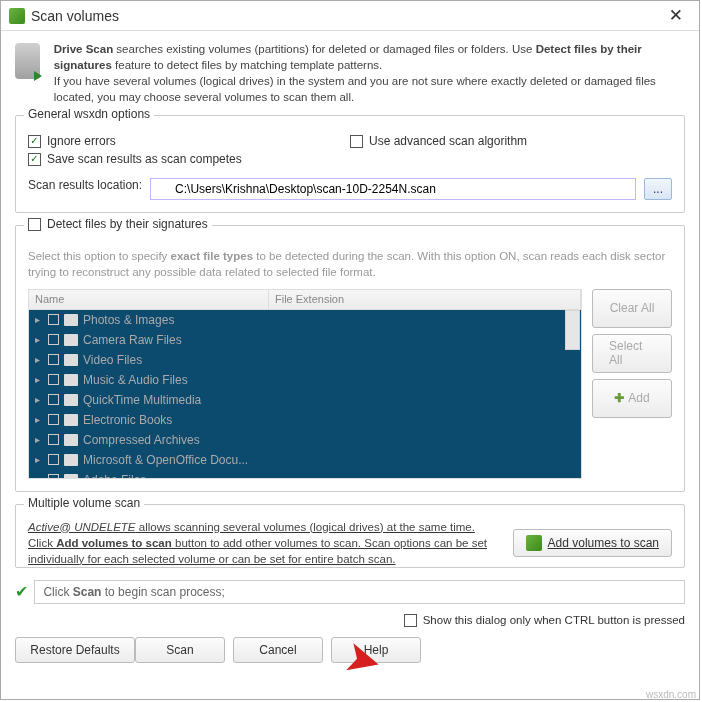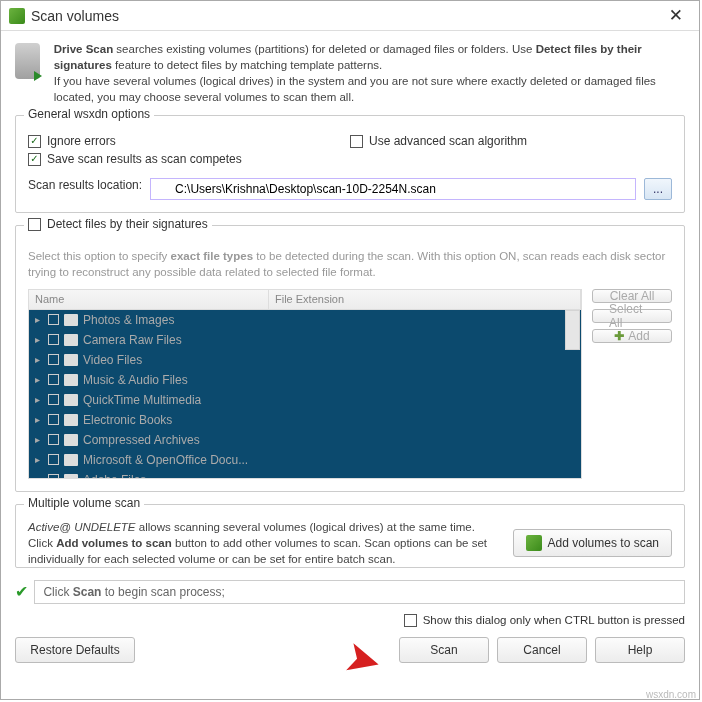--- a/index.html
+++ b/index.html
@@ -35,36 +35,36 @@
 .tree-head { display: flex; background: linear-gradient(#f6f6f6,#ececec); border-bottom: 1px solid #ddd; height: 20px; font-size: 11px; color: #888; }
 .tree-head > div { padding: 3px 6px; border-right: 1px solid #ddd; }
 .tree-head .c1 { width: 240px; }
 .tree-head .c2 { flex: 1; }
 .tree-rows { color: #aaa; font-size: 12px; }
 .tree-row { display: flex; align-items: center; gap: 5px; padding: 2px 6px; height: 20px; }
 .tree-row .arrow { width: 8px; font-size: 10px; color: #aaa; }
 .tree-row .tchk { width: 11px; height: 11px; border: 1px solid #ccc; }
 .tree-row .fico { width: 14px; height: 12px; background: #ddd; border-radius: 1px; }
 .side-btns { display: flex; flex-direction: column; gap: 6px; width: 80px; }
-.btn { border: 1px solid #bbb; background: linear-gradient(#fcfcfc,#ececec); border-radius: 3px; height: 14px; font-size: 12px; color: #555; display: inline-flex; align-items: center; justify-content: center; gap: 4px; cursor: pointer; padding: 0 16px; }
+.btn { border: 1px solid #bbb; background: linear-gradient(#fcfcfc,#ececec); border-radius: 3px; height: 39px; font-size: 12px; color: #555; display: inline-flex; align-items: center; justify-content: center; gap: 4px; cursor: pointer; padding: 0 16px; }
 .btn.dis { color: #aaa; }
 .btn .plus { color: #6a9a3a; font-weight: bold; }
 .mvs-group { padding-bottom: 0; }
-.mvs-body { display: flex; align-items: center; gap: 10px; }
+.mvs-body { display: flex; align-items: center; gap: 10px; text-decoration: underline; }
 .mvs-text { flex: 1; font-size: 11.5px; color: #444; line-height: 1.4; }
 .mvs-text i { font-style: italic; }
 .mvs-text b { font-weight: 600; }
 .add-vol-btn { border: 1px solid #bbb; background: linear-gradient(#fcfcfc,#ececec); border-radius: 3px; height: 28px; padding: 0 12px; display: inline-flex; align-items: center; gap: 6px; font-size: 12px; cursor: pointer; }
 .add-vol-btn .gico { width: 16px; height: 16px; background: linear-gradient(135deg,#6cb33f,#3a8a1a); border-radius: 2px; }
 .status-row { display: flex; align-items: center; gap: 6px; margin-bottom: 10px; }
 .status-ico { color: #2a9a2a; font-size: 16px; }
 .status-box { flex: 1; border: 1px solid #ccc; padding: 4px 8px; font-size: 12px; color: #666; }
 .status-box b { font-weight: 600; }
 .footer-opt { display: flex; justify-content: flex-end; align-items: center; gap: 6px; margin-bottom: 10px; font-size: 11.5px; }
-.footer-btns { display: flex; justify-content: space-between; align-items: center; padding: 0 0 4px 0; }
+.footer-btns { display: flex; justify-content: flex-start; align-items: center; padding: 0 0 4px 0; }
 .footer-right { display: flex; gap: 8px; }
 .footer-btns .btn2 { border: 1px solid #bbb; background: linear-gradient(#fcfcfc,#ececec); border-radius: 3px; height: 26px; width: 90px; font-size: 12px; color: #333; display: inline-flex; align-items: center; justify-content: center; cursor: pointer; }
 .footer-btns .restore { width: 120px; }
 .arrow-ptr { position: absolute; left: 345px; top: 633px; font-size: 44px; color: #d62020; transform: rotate(15deg); pointer-events: none; }
 .scroll-thumb { position:absolute; right:1px; top:20px; width:15px; height:40px; background:#e6e6e6; border:1px solid #d4d4d4; }
 .watermark { position:absolute; right:6px; bottom:2px; font-size:10px; color:#bbb; }
 </style>
 </head>
 <body>
 

